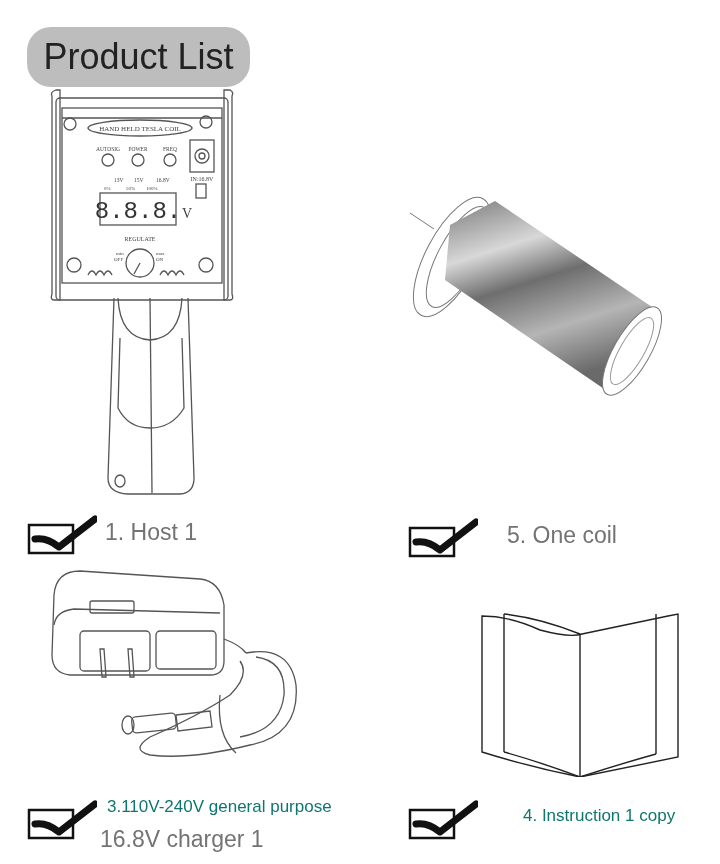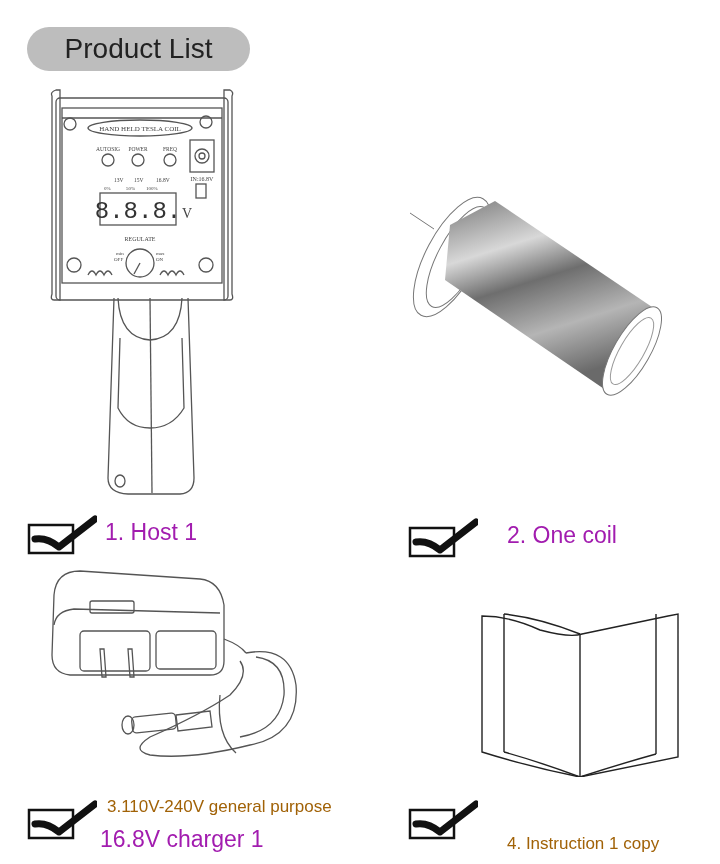--- a/index.html
+++ b/index.html
@@ -1,27 +1,27 @@
 <!DOCTYPE html>
 <html><head>
 <meta charset="utf-8">
 <style>
   html, body { margin: 0; padding: 0; background: #ffffff; }
   body { width: 720px; height: 864px; position: relative; overflow: hidden;
          font-family: "Liberation Sans", sans-serif; color: #222; }
   .abs { position: absolute; }
   .title-pill {
-    left: 27px; top: 27px; width: 223px; height: 44px;
+    left: 27px; top: 27px; width: 223px; height: 60px;
     background: #bdbdbd; border-radius: 24px;
     display: flex; align-items: center; justify-content: center;
-    font-size: 28px; color: #222;
+    font-size: 36px; color: #222;
   }
   .checkbox { width: 70px; height: 40px; }
-  .label { font-size: 23px; color: #a21caf; white-space: nowrap; }
-  .label-sm { font-size: 17px; color: #a16207; white-space: nowrap; }
+  .label { font-size: 23px; color: #737373; white-space: nowrap; }
+  .label-sm { font-size: 17px; color: #0f766e; white-space: nowrap; }
   svg { display: block; }
 </style>
 </head>
 <body>
 
 <div class="abs title-pill">
   <span>Product List</span>
 </div>
 
 <div class="abs" style="left:48px; top:88px; width:190px; height:410px;text-align:right;">
@@ -117,21 +117,21 @@
   </svg>
 </div>
 <div class="abs label" style="left:105px; top:519px;">1. Host 1</div>
 
 <div class="abs" style="left:408px; top:518px;">
   <svg class="checkbox" viewBox="0 0 70 40">
     <rect x="2" y="10" width="44" height="28" fill="none" stroke="#111" stroke-width="2.5"></rect>
     <path d="M8 24 Q20 22 32 32 L68 4" fill="none" stroke="#111" stroke-width="7" stroke-linecap="round" stroke-linejoin="round"></path>
   </svg>
 </div>
-<div class="abs label" style="left:507px; top:522px;">2. One coil</div>
+<div class="abs label" style="left:507px; top:522px;">5. One coil</div>
 
 <div class="abs" style="left:40px; top:565px; width:280px; height:200px;">
   <svg width="280" height="200" viewBox="0 0 280 200">
     <g fill="none" stroke="#555" stroke-width="1.3">
       <path d="M14 30 Q16 6 40 6 L160 14 Q180 16 184 40 L184 96 Q184 110 170 110 L30 110 Q12 108 12 90 Z"></path>
       <path d="M14 60 Q16 46 34 44 L180 48"></path>
       <rect x="50" y="36" width="44" height="12" rx="2"></rect>
       <rect x="40" y="66" width="70" height="40" rx="4"></rect>
       <rect x="116" y="66" width="60" height="38" rx="4"></rect>
       <path d="M60 84 L62 112 L66 112 L64 84 Z"></path>
@@ -169,13 +169,13 @@
 </div>
 <div class="abs label-sm" style="left:107px; top:797px;">3.110V-240V general purpose</div>
 <div class="abs label" style="left:100px; top:826px;">16.8V charger 1</div>
 
 <div class="abs" style="left:408px; top:800px;">
   <svg class="checkbox" viewBox="0 0 70 40">
     <rect x="2" y="10" width="44" height="28" fill="none" stroke="#111" stroke-width="2.5"></rect>
     <path d="M8 24 Q20 22 32 32 L68 4" fill="none" stroke="#111" stroke-width="7" stroke-linecap="round" stroke-linejoin="round"></path>
   </svg>
 </div>
-<div class="abs label-sm" style="left:507px; top:806px;margin-top:28px;">4. Instruction 1 copy</div>
+<div class="abs label-sm" style="left:523px; top:806px;">4. Instruction 1 copy</div>
 
 </body></html>

